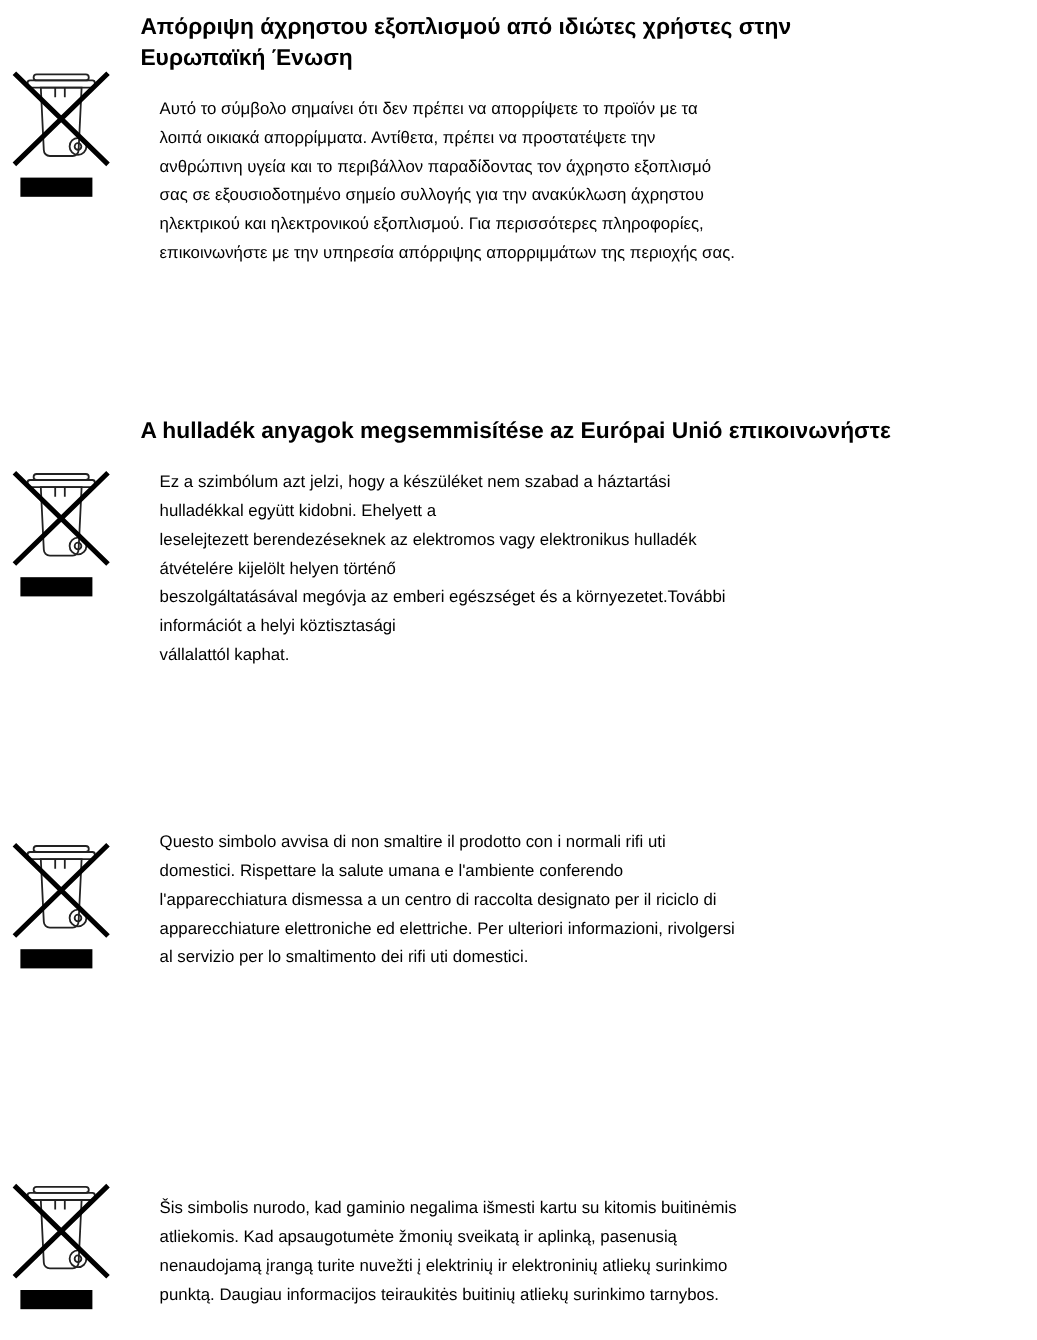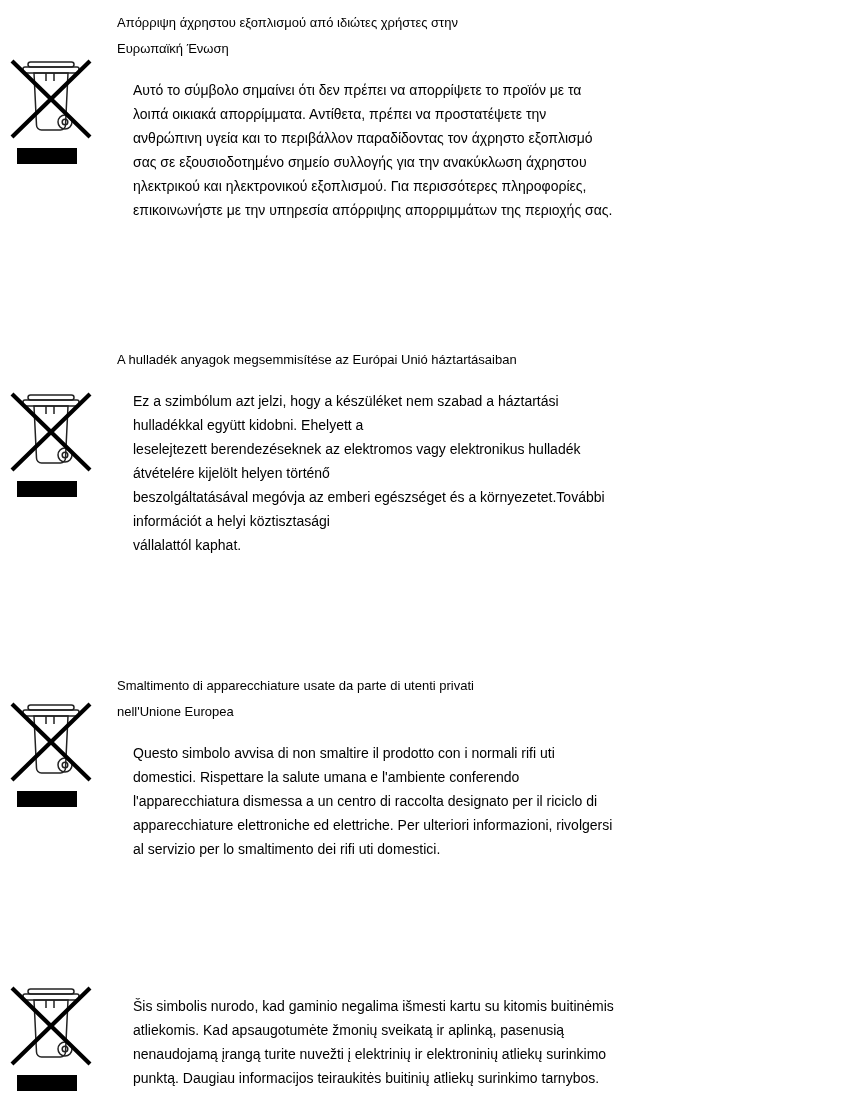--- a/index.html
+++ b/index.html
@@ -23,21 +23,21 @@
   .s2 .icon-col { top: 44px; }
   .s3 .icon-col { top: 28px; }
   .s4 .icon-col { top: 7px; }
 
   .bin-svg { display: block; }
   .black-bar { width: 60px; height: 16px; background: #000000; margin: 8px 0 0 9px; }
 
   .text-col { position: absolute; left: 117px; width: 730px; }
   .title {
     margin: 0; padding: 0;
-    font-size: 13px; font-weight: normal;
+    font-size: 19px; font-weight: bold;
     line-height: 26px;
     white-space: pre;
   }
   .body-text {
     margin: 16px; padding: 0;
     font-size: 14px; font-weight: normal;
     line-height: 24px;
     white-space: pre;
   }
 </style>
@@ -86,21 +86,21 @@
           <circle cx="57" cy="64" r="7"></circle>
           <circle cx="57" cy="64" r="2.8"></circle>
         </g>
         <g stroke="#000000" stroke-width="4.2">
           <path d="M4,3 L82,79 M82,3 L4,79"></path>
         </g>
       </svg>
       <div class="black-bar"></div>
     </div>
     <div class="text-col">
-      <h2 class="title">A hulladék anyagok megsemmisítése az Európai Unió háztartásaiban</h2>
+      <h2 class="title">A hulladék anyagok megsemmisítése az Európai Unió επικοινωνήστε</h2>
       <p class="body-text">Ez a szimbólum azt jelzi, hogy a készüléket nem szabad a háztartási
 hulladékkal együtt kidobni. Ehelyett a
 leselejtezett berendezéseknek az elektromos vagy elektronikus hulladék
 átvételére kijelölt helyen történő
 beszolgáltatásával megóvja az emberi egészséget és a környezetet.További
 információt a helyi köztisztasági
 vállalattól kaphat.</p>
     </div>
   </section>
 
@@ -115,22 +115,20 @@
           <circle cx="57" cy="64" r="7"></circle>
           <circle cx="57" cy="64" r="2.8"></circle>
         </g>
         <g stroke="#000000" stroke-width="4.2">
           <path d="M4,3 L82,79 M82,3 L4,79"></path>
         </g>
       </svg>
       <div class="black-bar"></div>
     </div>
     <div class="text-col">
-      <h2 class="title">Smaltimento di apparecchiature usate da parte di utenti privati
-nell'Unione Europea</h2>
       <p class="body-text">Questo simbolo avvisa di non smaltire il prodotto con i normali rifi uti
 domestici. Rispettare la salute umana e l'ambiente conferendo
 l'apparecchiatura dismessa a un centro di raccolta designato per il riciclo di
 apparecchiature elettroniche ed elettriche. Per ulteriori informazioni, rivolgersi
 al servizio per lo smaltimento dei rifi uti domestici.</p>
     </div>
   </section>
 
   <section class="section s4">
     <div class="icon-col">

